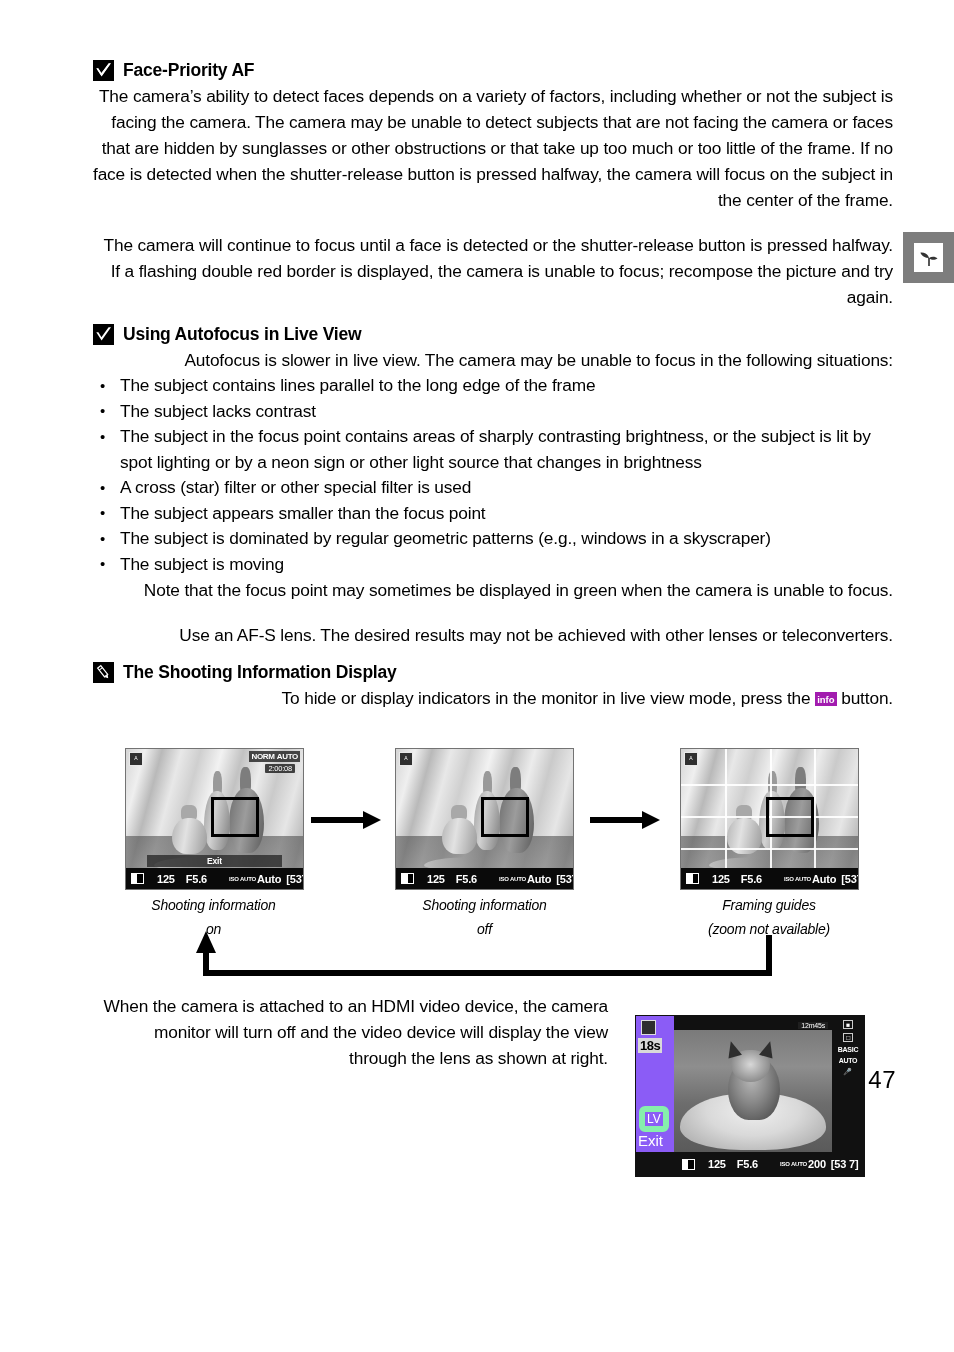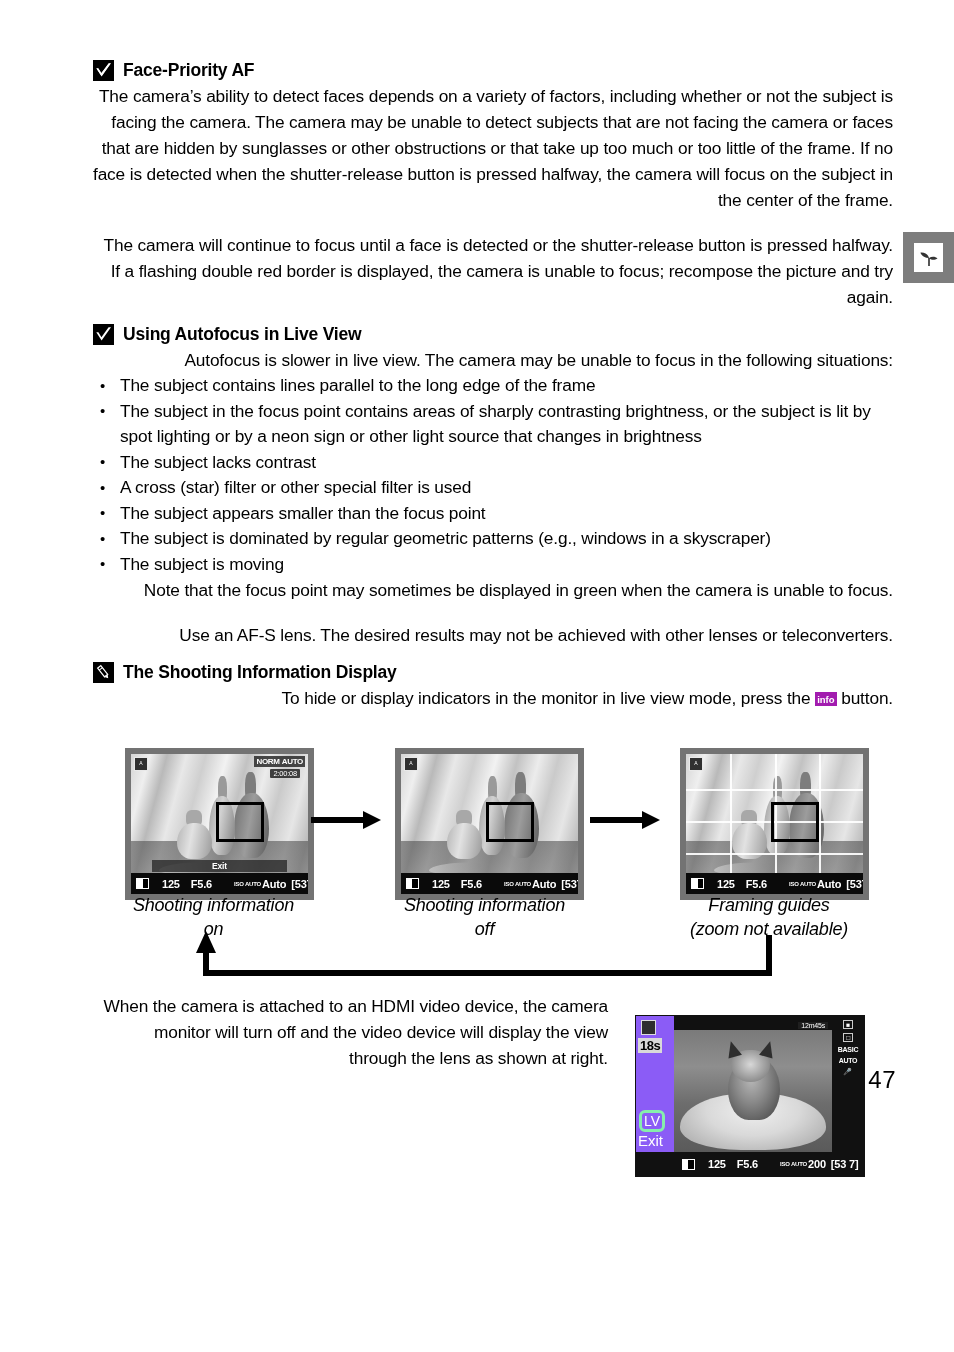--- a/index.html
+++ b/index.html
@@ -107,21 +107,21 @@
     left: 93px;
     top: 745px;
     width: 800px;
     height: 240px;
   }
   .shot {
     position: absolute;
     width: 177px;
     height: 140px;
     background: #d8d8d8;
-    border: 6px solid #737373;
+    border: 1px solid #737373;
     overflow: hidden;
   }
   .shot.s1 { left: 32px;  top: 3px; }
   .shot.s2 { left: 302px; top: 3px; }
   .shot.s3 { left: 587px; top: 3px; }
 
   
   .scene {
     position: absolute;
     left: 0; top: 0; right: 0; bottom: 0;
@@ -275,21 +275,21 @@
     border-bottom: 9px solid transparent;
     border-left: 18px solid #000;
   }
   .arrow-right.a1 { left: 218px; }
   .arrow-right.a2 { left: 497px; }
 
   
   .caption {
     position: absolute;
     top: 148px;
-    font-size: 18px;
+    font-size: 14px;
     font-style: italic;
     line-height: 24px;
     text-align: center;
     letter-spacing: -0.2px;
   }
   .caption.c1 { left: 18px;  width: 205px; }
   .caption.c2 { left: 290px; width: 203px; }
   .caption.c3 { left: 562px; width: 228px; }
 
   
@@ -367,22 +367,22 @@
     background: #111; color: #fff;
     display: flex; align-items: center;
     font-size: 11px; font-weight: bold; letter-spacing: -0.2px;
     white-space: nowrap;
   }
   .hl-mode { position: absolute; left: 5px; top: 4px; width: 13px; height: 13px;
              background:#2e2e2e; border:1px solid #ddd; }
   .hl-time { position: absolute; left: 2px; top: 22px;
              background:#d9d9d9; color:#000; font-size: 13px; font-weight: bold;
              padding: 0 2px; letter-spacing: -0.5px; }
-  .hl-lv   { position: absolute; left: 3px; bottom: 44px; font-size: 14px;
-             border: 3px solid #86efac; padding: 0 2px; border-radius: 6px; }
+  .hl-lv   { position: absolute; left: 3px; bottom: 44px; font-size: 12px;
+             border: 6px solid #86efac; padding: 0 2px; border-radius: 6px; }
   .hl-exit { position: absolute; left: 2px; bottom: 27px; font-size: 15px; font-weight: normal; }
   .hl-ok   { position: absolute; left: 3px; bottom: 12px; font-size: 8px;
              border: 1px solid #bbb; padding: 0 2px; border-radius: 6px; }
   .hl-zoom { position: absolute; left: 5px; bottom: 2px; font-size: 6px;
              background: #8c8c8c; color: #111; padding: 0 2px; }
   .hdmi-top-info {
     position: absolute; right: 36px; top: 6px;
     background: rgba(35,35,35,.8); color: #fff;
     font-size: 7px; padding: 0 3px; letter-spacing: -0.2px;
     white-space: nowrap;
@@ -444,22 +444,22 @@
           <rect x="0" y="0" width="21" height="21" fill="#000"></rect>
           <polygon points="3.3,8.2 8.6,16.6 18,3.2 15.6,3.2 8.4,13.2 5.4,8.2" fill="#fff"></polygon>
         </svg>
       </span>
       <span class="sec-title">Using Autofocus in Live View</span>
     </div>
     <p class="body">Autofocus is slower in live view.  The camera may be unable to focus in the following situations:</p>
 
     <ul class="bullets">
       <li>The subject contains lines parallel to the long edge of the frame</li>
+      <li>The subject lacks contrast</li>
       <li>The subject in the focus point contains areas of sharply contrasting brightness, or the subject is lit by spot lighting or by a neon sign or other light source that changes in brightness</li>
-      <li>The subject lacks contrast</li>
       <li>A cross (star) filter or other special filter is used</li>
       <li>The subject appears smaller than the focus point</li>
       <li>The subject is dominated by regular geometric patterns (e.g., windows in a skyscraper)</li>
       <li>The subject is moving</li>
     </ul>
 
     <p class="body tight">Note that the focus point may sometimes be displayed in green when the camera is unable to focus.</p>
     <p class="body">Use an AF-S lens.  The desired results may not be achieved with other lenses or teleconverters.</p>
 
     <div class="sec-head gap-top">

